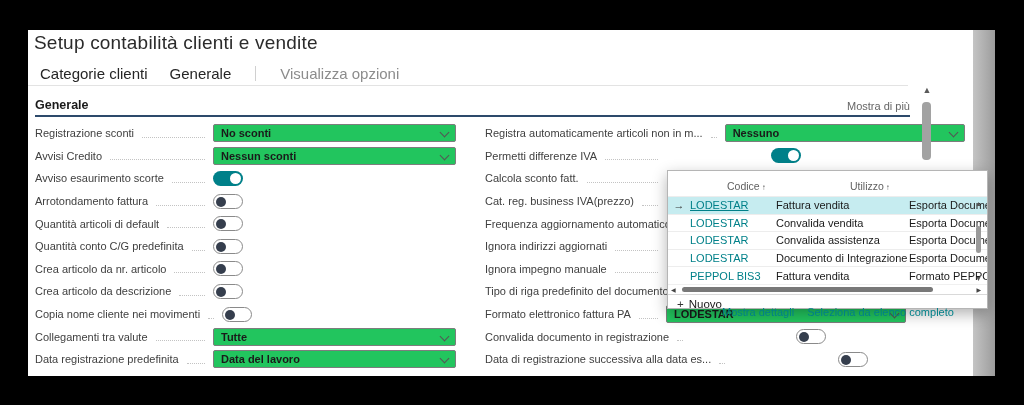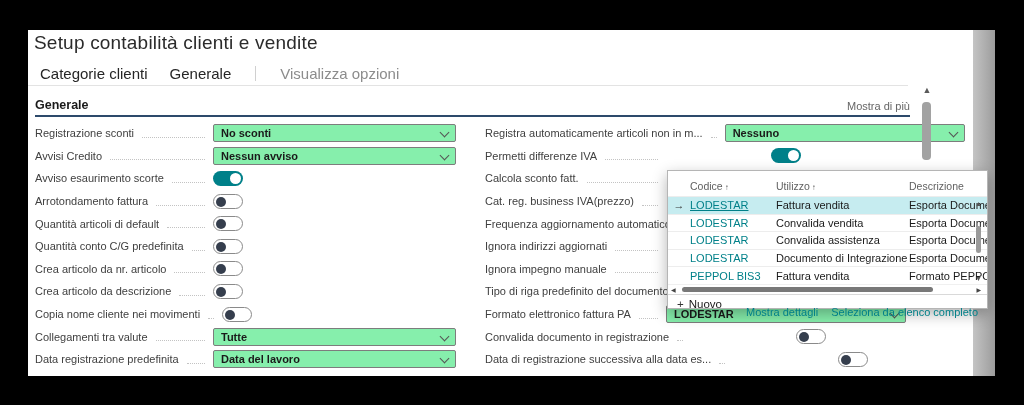--- a/index.html
+++ b/index.html
@@ -26,59 +26,59 @@
   
   .col{position:absolute;top:92px;width:421px;}
   .col-left{left:7px;}
   .col-right{left:457px;}
   .frow{height:22.6px;display:flex;align-items:center;font-size:11px;color:#404040;}
   .flabel{white-space:nowrap;flex-shrink:0;}
   .leader{flex:1;border-bottom:1px dotted #c3c3c3;margin:0 8px;height:8px;min-width:6px;}
   .ctrl{flex-shrink:0;display:flex;align-items:center;}
   .col-left .ctrl{width:243px;}
   .col-right .ctrl{width:240px;justify-content:center;}
-  .sel{width:100%;height:18px;border:1px solid #7d7d7d;border-radius:2px;background:#86efac;
+  .sel{width:100%;height:18px;border:1px solid #7d7d7d;border-radius:2px;background:#22c55e;
     display:flex;align-items:center;justify-content:space-between;padding:0 7px;box-sizing:border-box;cursor:pointer;}
   .sel-v{font-size:11px;font-weight:bold;color:#1a1a1a;white-space:nowrap;overflow:hidden;}
   .chev{width:8px;height:8px;position:relative;flex-shrink:0;}
   .chev::before{content:"";position:absolute;left:1px;top:0px;width:6px;height:6px;
     border-left:1.4px solid #555;border-bottom:1.4px solid #555;transform:rotate(-45deg);}
   .tog{width:30px;height:15px;border-radius:8px;position:relative;cursor:pointer;box-sizing:border-box;}
   .tog.on{background:#008089;}
   .tog.on .knob{position:absolute;right:2px;top:2px;width:11px;height:11px;border-radius:50%;background:#fff;}
   .tog.off{background:#fff;border:1px solid #8a8a8a;}
   .tog.off .knob{position:absolute;left:2px;top:2px;width:10px;height:10px;border-radius:50%;background:#353e4d;}
   
   .vs-arrow{position:absolute;left:893px;top:55px;width:12px;height:12px;font-size:9px;color:#5a5a5a;text-align:center;cursor:pointer;}
   .vs-thumb{position:absolute;left:894px;top:72px;width:9px;height:58px;background:#a2a2a2;border-radius:4px;cursor:pointer;}
   
   .panel{position:absolute;left:667px;top:170px;width:321px;height:139px;background:#fff;
     border:1px solid #b5b5b5;box-shadow:0 5px 14px rgba(0,0,0,.3);z-index:5;box-sizing:border-box;font-size:11px;}
-  .lk-head{height:25px;display:flex;align-items:flex-end;padding-bottom:4px;color:#616161;font-size:10.5px;box-sizing:border-box;}
+  .lk-head{height:25px;display:flex;align-items:flex-end;padding-bottom:4px;color:#616161;font-size:10.5px;box-sizing:border-box;gap:37px;}
   .lk-arrowcol{width:22px;flex-shrink:0;text-align:center;}
   .lk-cod{width:86px;flex-shrink:0;}
   .lk-uti{width:133px;flex-shrink:0;}
   .lk-des{flex:1;white-space:nowrap;overflow:hidden;}
   .sort-icon{font-size:8px;color:#616161;margin-left:2px;}
   .lk-row{height:17.6px;display:flex;align-items:center;border-top:1px solid #ededed;cursor:pointer;box-sizing:border-box;}
   .lk-row.selected{background:#c6ecf0;}
   .lk-link{color:#008089;white-space:nowrap;overflow:hidden;}
   .lk-row.selected .lk-link{text-decoration:underline;}
   .lk-cell{color:#1a1a1a;white-space:nowrap;overflow:hidden;}
   .rowmark{color:#333;font-size:11px;}
   .lk-vscroll{position:absolute;right:2px;top:27px;width:13px;height:86px;}
   .lk-vs-up{position:absolute;top:2px;left:0;width:13px;text-align:center;font-size:7px;color:#555;cursor:pointer;}
   .lk-vs-dn{position:absolute;bottom:2px;left:0;width:13px;text-align:center;font-size:7px;color:#555;cursor:pointer;}
   .lk-vs-thumb{position:absolute;top:28px;left:4px;width:5px;height:27px;background:#9a9a9a;border-radius:3px;cursor:pointer;}
   .lk-hscroll{height:9px;position:relative;border-top:1px solid #f0f0f0;}
   .lk-hs-left{position:absolute;left:3px;top:1px;font-size:6px;color:#444;cursor:pointer;}
   .lk-hs-right{position:absolute;right:6px;top:1px;font-size:6px;color:#444;cursor:pointer;}
   .lk-hs-thumb{position:absolute;left:14px;top:2px;width:251px;height:5px;background:#787878;border-radius:3px;cursor:pointer;}
   .lk-footer{height:19px;border-top:1px solid #d9d9d9;display:flex;align-items:center;
-    justify-content:space-between;padding:0 9px;box-sizing:border-box;}
+    justify-content:flex-start;padding:0 9px;box-sizing:border-box;}
   .lk-new{color:#1a1a1a;font-size:11.5px;cursor:pointer;white-space:nowrap;}
   .plus-icon{margin-right:5px;color:#333;}
   .lk-links{display:flex;gap:13px;margin-top:16px;}
   .lk-flink{color:#008089;font-size:11px;cursor:pointer;white-space:nowrap;}
 </style>
 </head>
 <body>
 
 <div class="gray-band"></div>
 
@@ -106,21 +106,21 @@
             <span class="sel-v">No sconti</span>
             <span class="chev"></span>
           </div>
         </div>
     </div>
     <div class="frow">
       <span class="flabel">Avvisi Credito</span>
         <span class="leader"></span>
       <div class="ctrl">
           <div class="sel">
-            <span class="sel-v">Nessun avviso</span>
+            <span class="sel-v">Nessun sconti</span>
             <span class="chev"></span>
           </div>
         </div>
     </div>
     <div class="frow">
       <span class="flabel">Avviso esaurimento scorte</span>
         <span class="leader"></span>
       <div class="ctrl">
           <div class="tog on">
             <span class="knob"></span>

